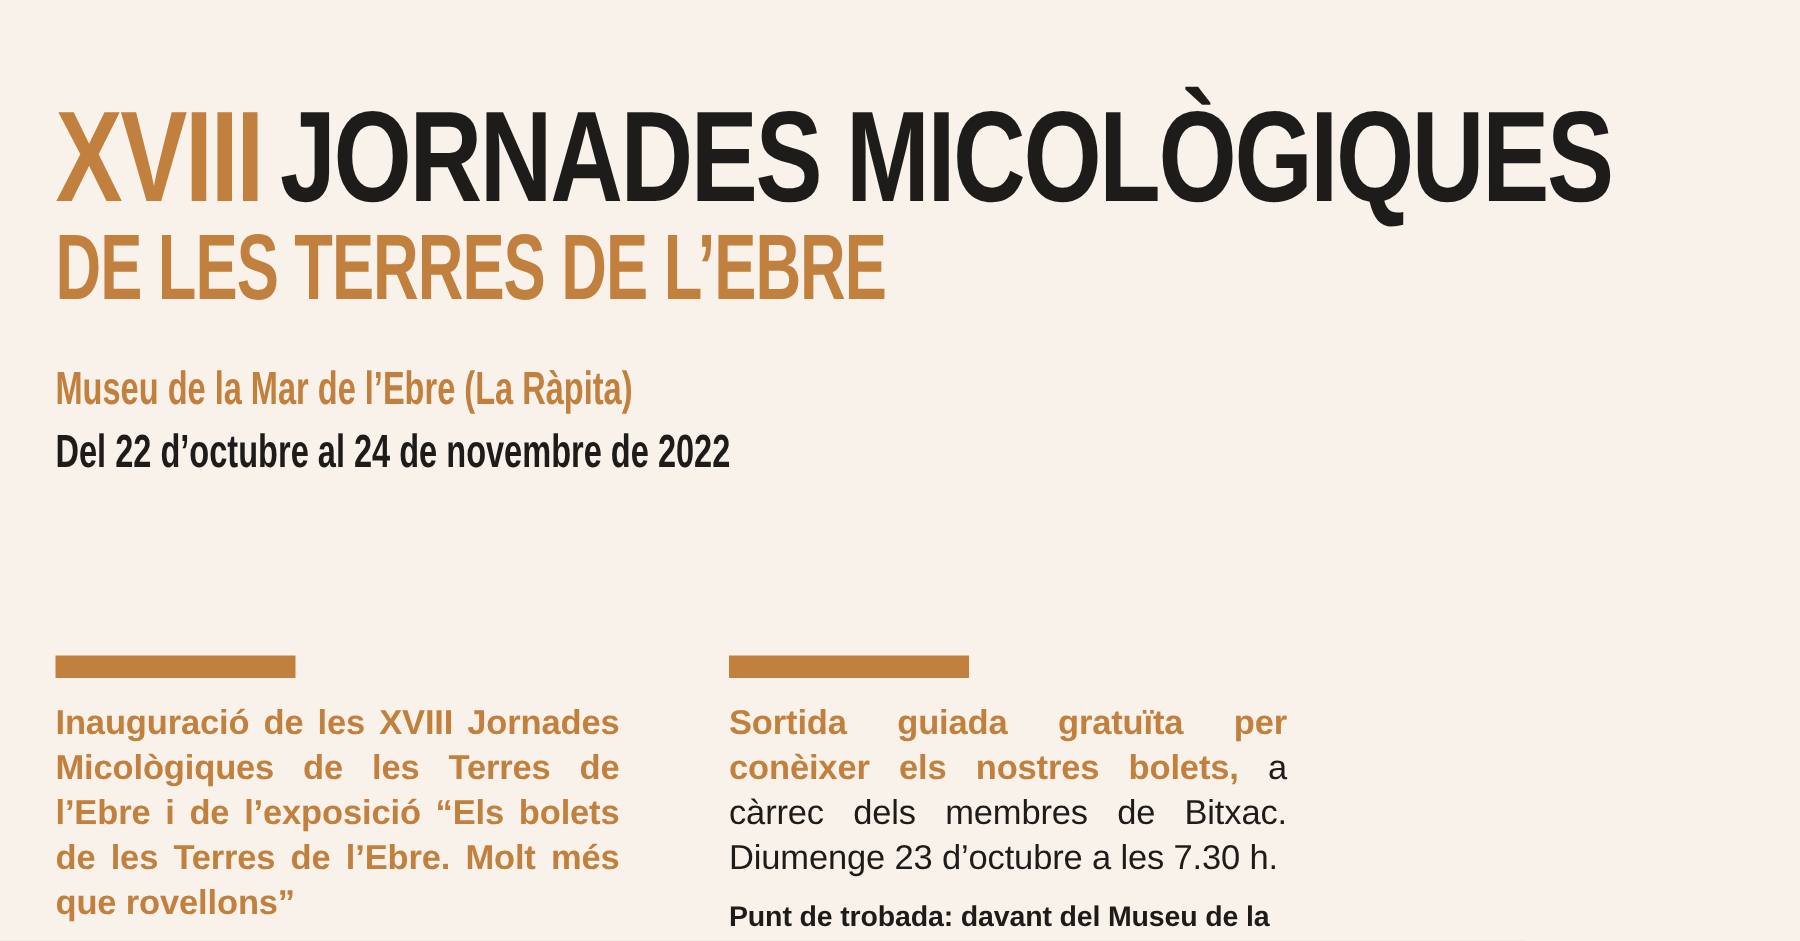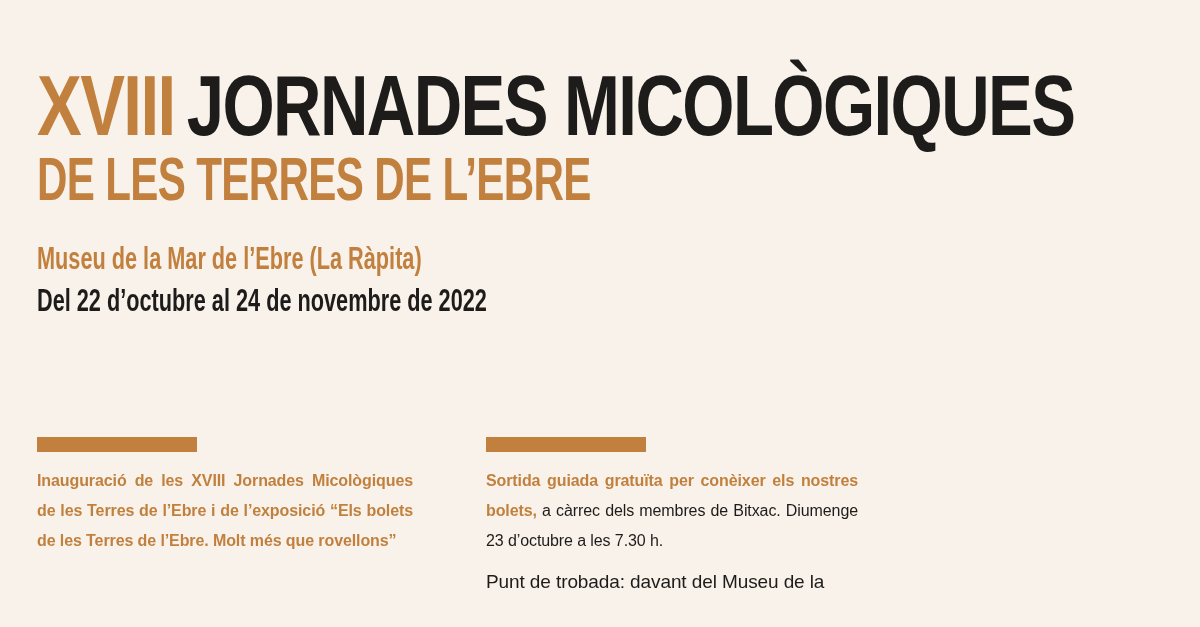--- a/index.html
+++ b/index.html
@@ -70,35 +70,35 @@
   .col { position: absolute; top: 437px; }
   .col-left  { left: 37px;  width: 376px; }
   .col-right { left: 486px; width: 372px; }
   .bar {
     width: 160px;
     height: 15px;
     background: #c2803e;
     margin-bottom: 14px;
   }
   .col p {
-    font-size: 16px;
+    font-size: 23px;
     line-height: 30px;
     text-align: justify;
     letter-spacing: -0.1px;
   }
   .lead-orange {
     color: #c2803e;
     font-weight: 700;
   }
   .body-black { color: #1e1c1a; font-weight: 400; }
   .meeting-line {
     margin-top: 13px;
     font-size: 19px !important;
     line-height: 26px !important;
-    font-weight: 400;
+    font-weight: 700;
     color: #1e1c1a;
     text-align: center;
     white-space: nowrap;
   }
 </style>
 </head>
 <body>
 
 <div class="poster">
 

